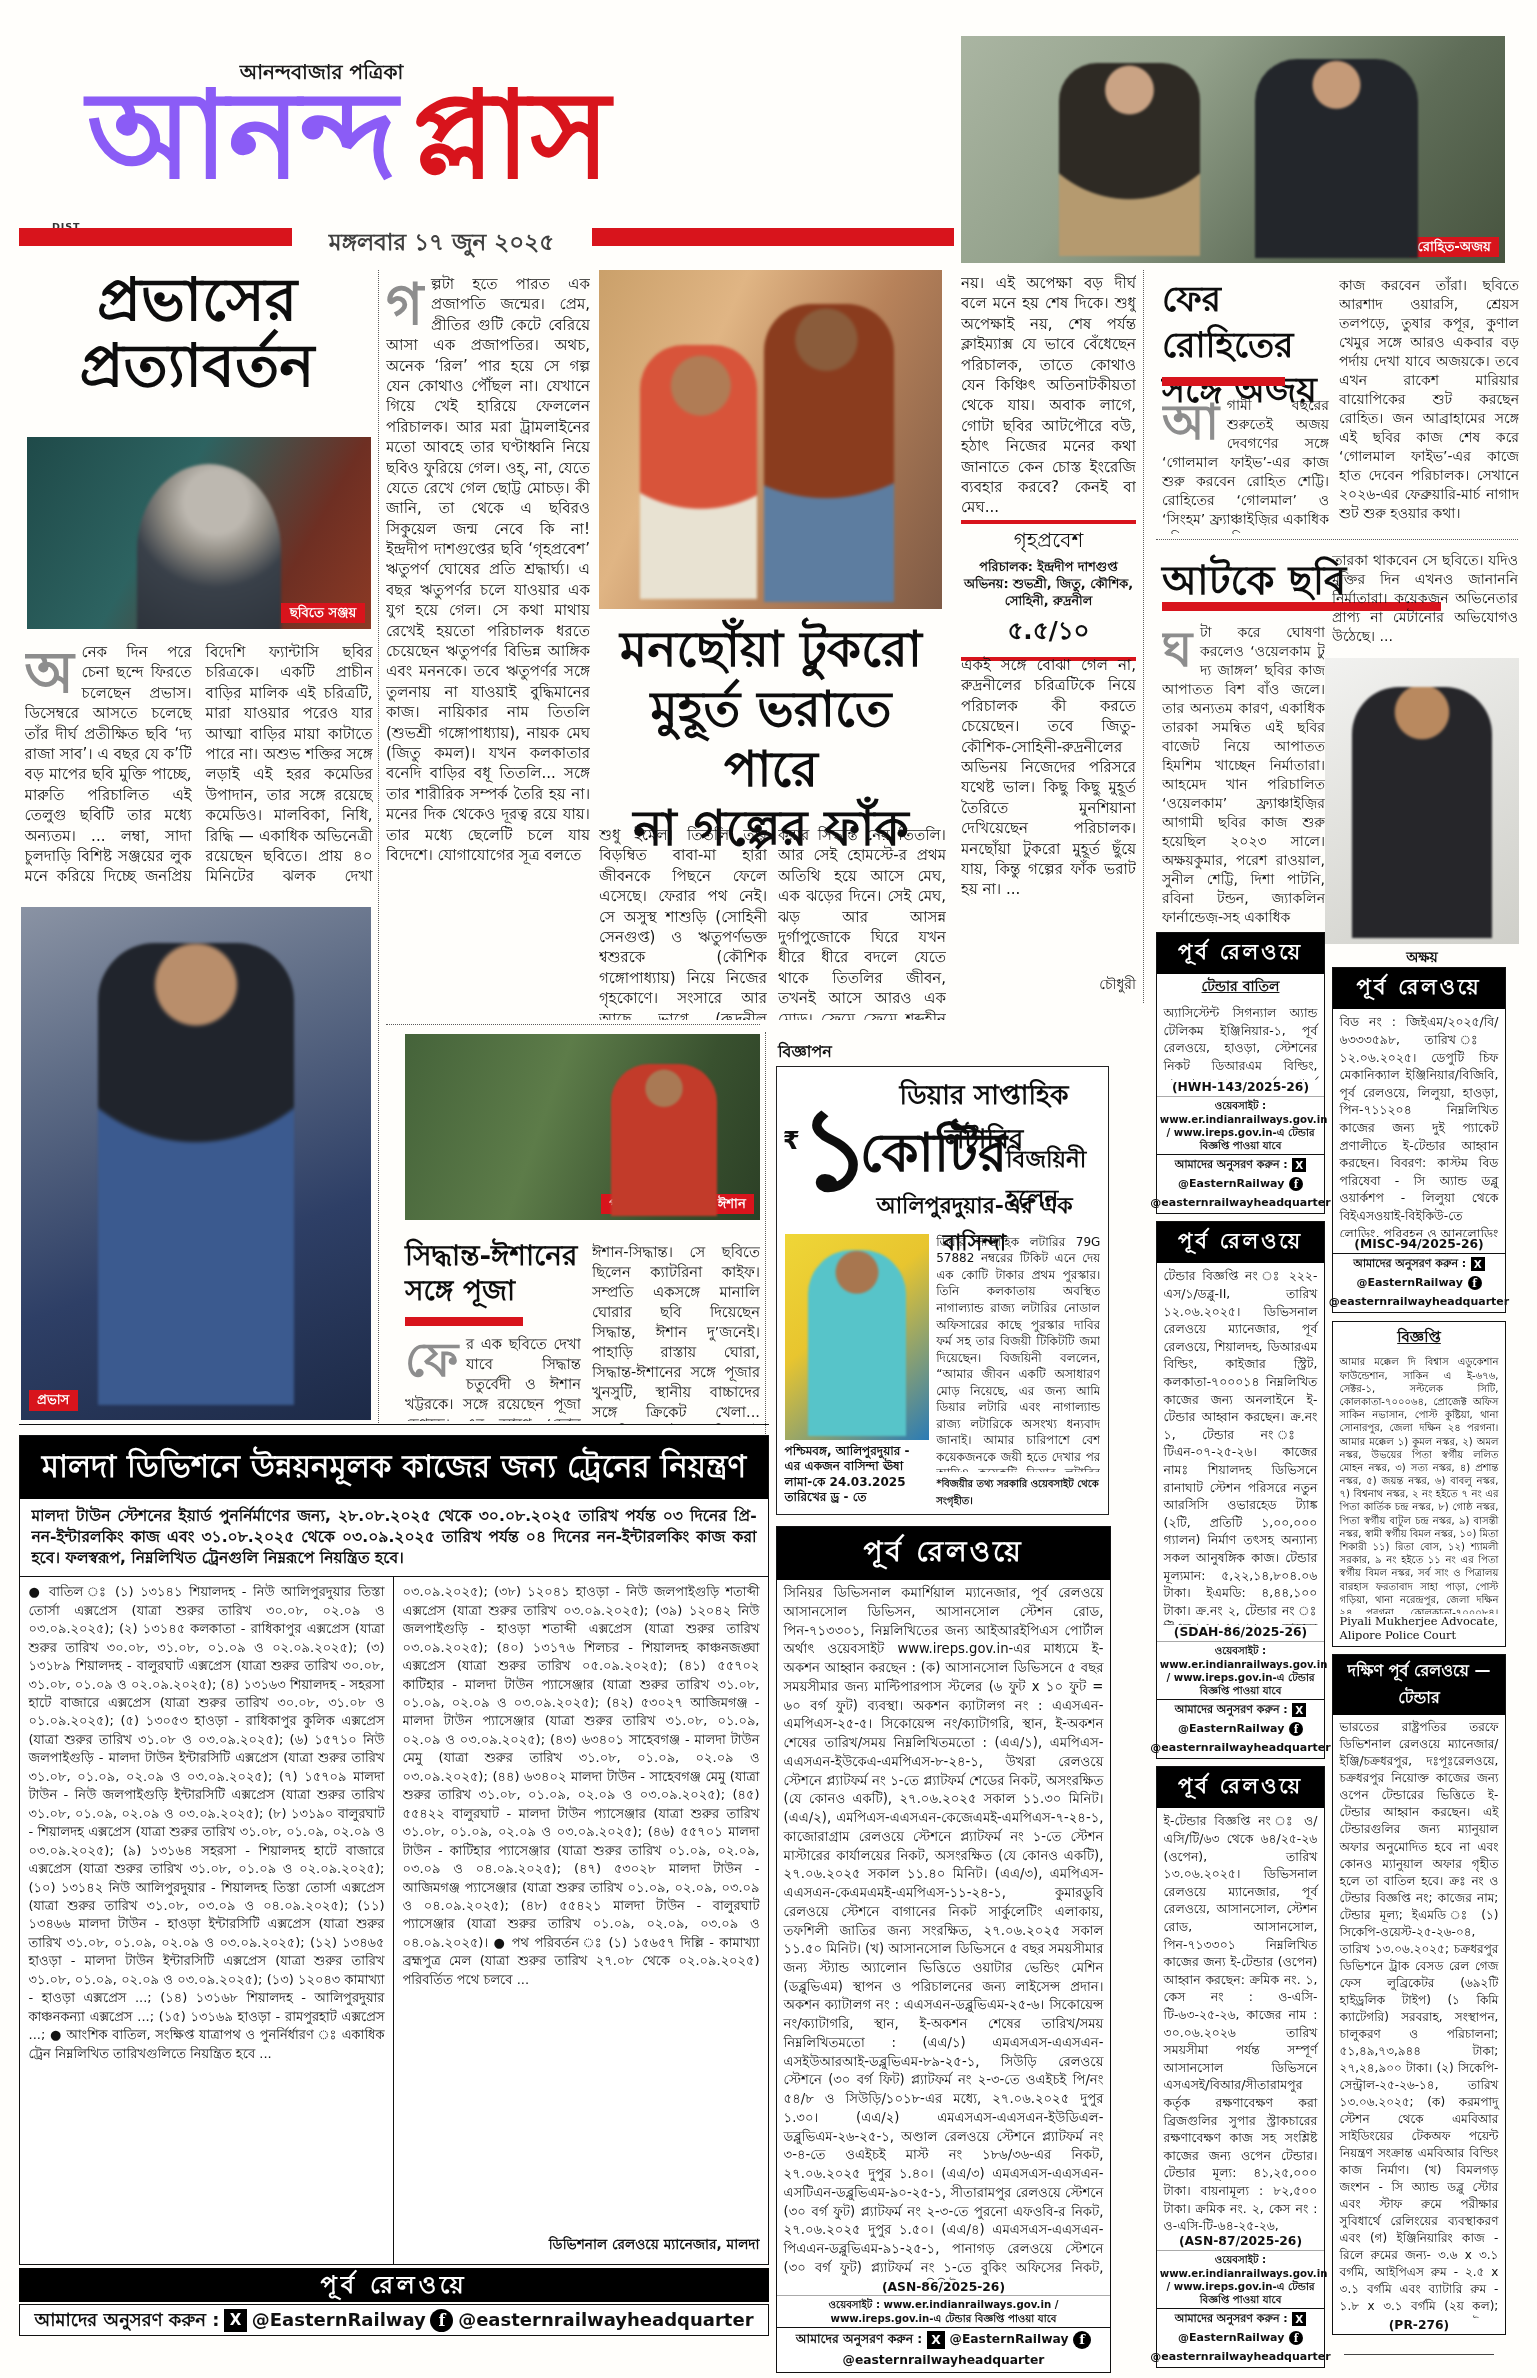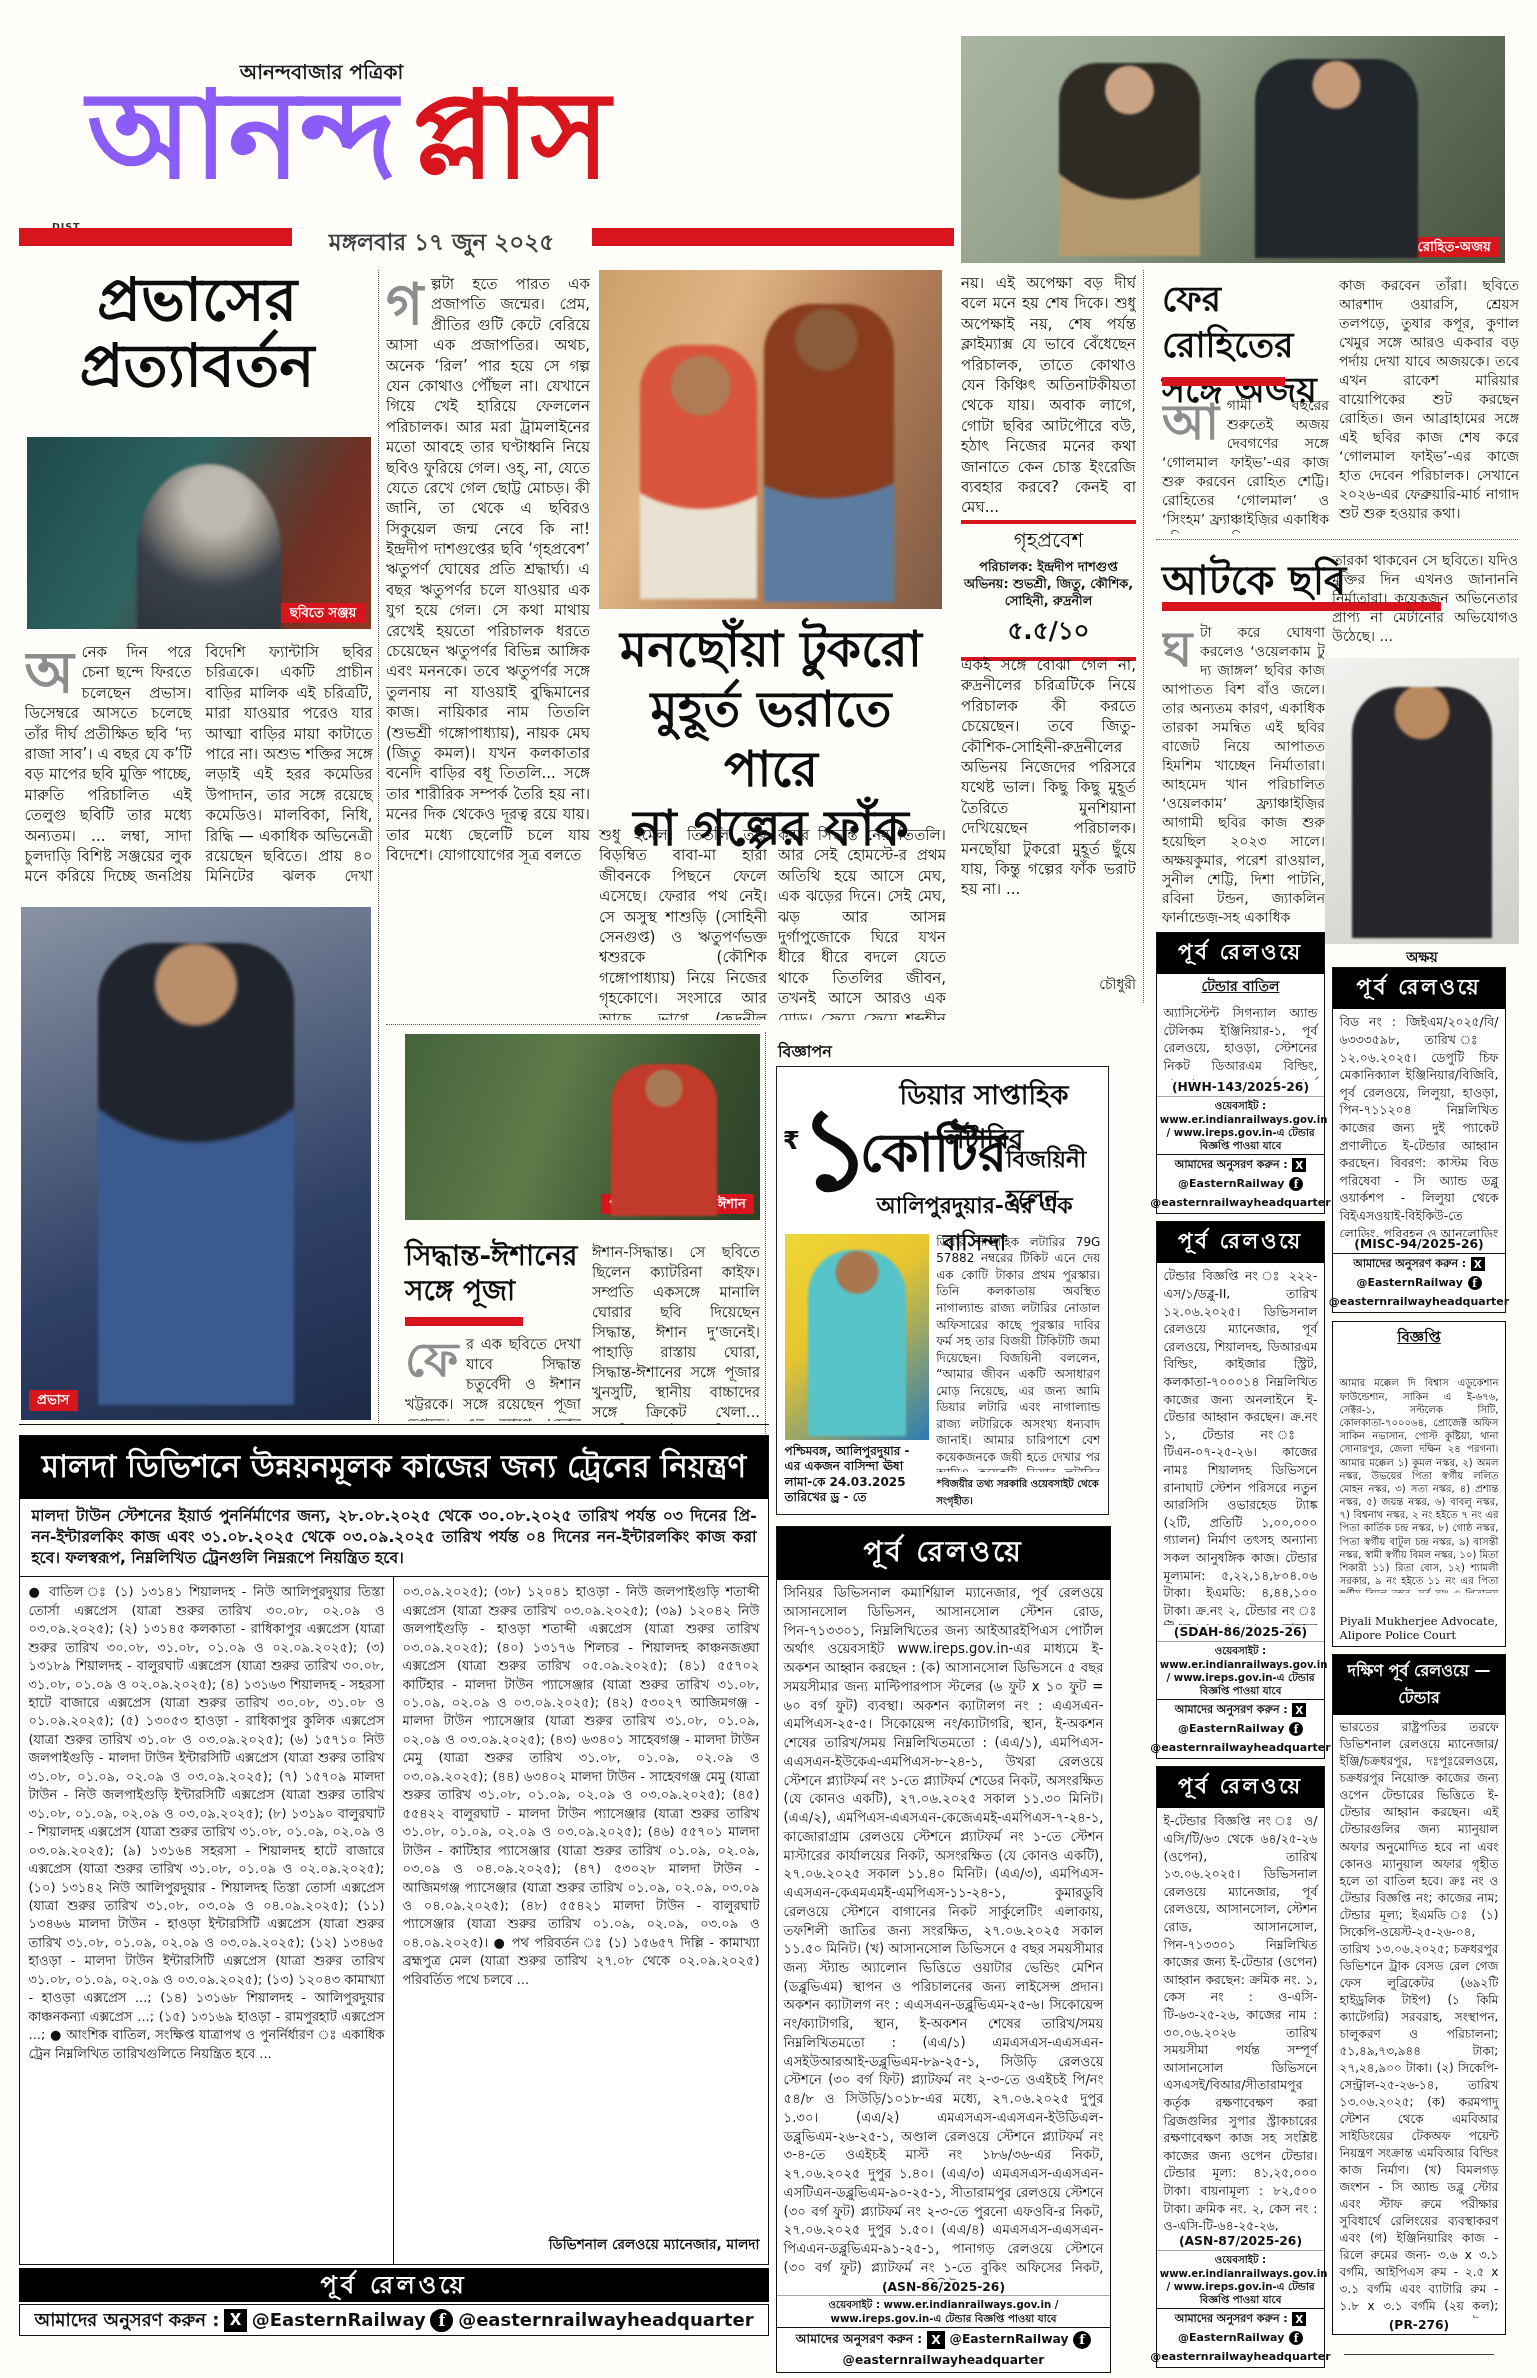--- a/index.html
+++ b/index.html
@@ -263,21 +263,21 @@
     <div class="ref">(MISC-94/2025-26)</div>
     <div class="follow" style="font-size:11px;">
       <span>আমাদের অনুসরণ করুন :</span>
       <span class="xb" style="width:14px;height:14px;line-height:14px;font-size:10.4px;">X</span>
       <span>@EasternRailway</span>
       <span class="fb" style="width:14px;height:14px;line-height:14px;font-size:10.4px;">f</span>
       <span>@easternrailwayheadquarter</span>
     </div>
   </div>
 
-  <div class="tbox" style="left:1332px;top:1321px;width:172px;height:324px;border-width:1.4px;gap:21px;">
+  <div class="tbox" style="left:1332px;top:1321px;width:172px;height:324px;border-width:1.4px;">
     <div style="text-align:center;font-weight:bold;font-size:15px;text-decoration:underline;padding:2.8px 0 0.9px;">বিজ্ঞপ্তি</div>
     <div class="tbody" style="font-size:10px;line-height:1.32;">আমার মক্কেল দি বিশ্বাস এডুকেশান ফাউন্ডেশান, সাকিন এ ই-৬৭৬, সেক্টর-১, সল্টলেক সিটি, কোলকাতা-৭০০০৬৪, প্রোজেক্ট অফিস সাকিন নভাসান, পোস্ট কুষ্টিয়া, থানা সোনারপুর, জেলা দক্ষিন ২৪ পরগনা। আমার মক্কেল ১) কুমল নস্কর, ২) অমল নস্কর, উভয়ের পিতা স্বর্গীয় ললিত মোহন নস্কর, ৩) সত্য নস্কর, ৪) প্রশান্ত নস্কর, ৫) জয়ন্ত নস্কর, ৬) বাবলু নস্কর, ৭) বিশ্বনাথ নস্কর, ২ নং হইতে ৭ নং এর পিতা কার্তিক চন্দ্র নস্কর, ৮) গোষ্ঠ নস্কর, পিতা স্বর্গীয় বাটুল চন্দ্র নস্কর, ৯) বাসন্তী নস্কর, স্বামী স্বর্গীয় বিমল নস্কর, ১০) মিতা শিকারী ১১) রিতা বোস, ১২) শ্যামলী সরকার, ৯ নং হইতে ১১ নং এর পিতা স্বর্গীয় বিমল নস্কর, সর্ব সাং ও পিত্রালয় বারহাস ফরতাবাদ সাহা পাড়া, পোস্ট গড়িয়া, থানা নরেন্দ্রপুর, জেলা দক্ষিন ২৪ পরগনা, কোলকাতা-৭০০০৮৪। মহাশয়, মহাশয়া গনদের নিজস্ব জেলা দক্ষিন ২৪ পরগনা, থানা সোনারপুর হালে নরেন্দ্রপুর এ্যাঃ ডিঃ এস আর গড়িয়া, মৌজা বারহাস ফরতাবাদ, আর এস ২৯৩ নং, ২৯৪ নং ও ৬৯৭ নং খতিয়ান, এল আর ২২০১, ২২০২, ৩১৯৬, ৩১৯৯, ৩৫২৮, ৩৫৩০ ও ৩৯১১ নং খতিয়ান ভুক্ত আর এস ও এল আর ৩৬৪৮ নং দাগে ৩ শতক জমি, ৩৬৫৭ নং দাগে ৪.৯১ শতক জমি এবং ৩৬৫৮ নং দাগে ৮.৫০ শতক জমি, তিনটি দাগে মোট ১৬.৪১ শতক জমি এবং মহম্মদ হাবিব মহাশয়ের উক্ত মৌজায় আর এস ও এল আর ৩৬৪৮ নং দাগে ২.২৫ শতক জমিজমা খরিদ করিতে ইচ্ছুক। যদি কোন ব্যক্তি বা প্রতিষ্ঠানের উক্ত জমিজমীর উপর কোনরূপ মালিকানা সংক্রান্ত আইনানুগ দাবী দাওয়া থাকে তাহা হইলে আমার মক্কেলের ঠিকানায় বা আমার ফোন নং ৯৮০৪৬৩৭৬৭২ এ বা আমার মক্কেলের পক্ষে সুবীর কুমার ঘোষ মহাশয়ের ফোন নং ৯৮৩০২৭৪৮৪৬১, এ আগামী ৭ সাত দিনের মধ্যে যোগাযোগ করুন।</div>
     <div style="padding:0 6.6px 3.8px;font-size:11.4px;font-family:'DejaVu Serif','Liberation Serif',serif;">Piyali Mukherjee Advocate, Alipore Police Court</div>
   </div>
 
   <div class="tbox" style="left:1332px;top:1654px;width:172px;height:679px;">
     <div class="hdr" style="font-size:16px;letter-spacing:0;">দক্ষিণ পূর্ব রেলওয়ে — টেন্ডার</div>
     <div class="tbody" style="font-size:12px;">ভারতের রাষ্ট্রপতির তরফে ডিভিশনাল রেলওয়ে ম্যানেজার/ইঞ্জি/চক্রধরপুর, দঃপূঃরেলওয়ে, চক্রধরপুর নিয়োক্ত কাজের জন্য ওপেন টেন্ডারের ভিত্তিতে ই-টেন্ডার আহ্বান করছেন। এই টেন্ডারগুলির জন্য ম্যানুয়াল অফার অনুমোদিত হবে না এবং কোনও ম্যানুয়াল অফার গৃহীত হলে তা বাতিল হবে। ক্রঃ নং ও টেন্ডার বিজ্ঞপ্তি নং; কাজের নাম; টেন্ডার মূল্য; ইএমডি ঃ (১) সিকেপি-ওয়েস্ট-২৫-২৬-০৪, তারিখ ১৩.০৬.২০২৫; চক্রধরপুর ডিভিশনে ট্রাক বেসড রেল গেজ ফেস লুব্রিকেটর (৬৯২টি হাইড্রলিক টাইপ) (১ কিমি ক্যাটেগরি) সরবরাহ, সংস্থাপন, চালুকরণ ও পরিচালনা; ৫১,৪৯,৭৩,৯৪৪ টাকা; ২৭,২৪,৯০০ টাকা। (২) সিকেপি-সেন্ট্রাল-২৫-২৬-১৪, তারিখ ১৩.০৬.২০২৫; (ক) করমপাদু স্টেশন থেকে এমবিআর সাইডিংয়ের টেকঅফ পয়েন্ট নিয়ন্ত্রণ সংক্রান্ত এমবিআর বিল্ডিং কাজ নির্মাণ। (খ) বিমলগড় জংশন - সি অ্যান্ড ডব্লু স্টোর এবং স্টাফ রুমে পরীক্ষার সুবিধার্থে রেলিংয়ের ব্যবস্থাকরণ এবং (গ) ইঞ্জিনিয়ারিং কাজ - রিলে রুমের জন্য- ৩.৬ x ৩.১ বর্গমি, আইপিএস রুম - ২.৫ x ৩.১ বর্গমি এবং ব্যাটারি রুম - ১.৮ x ৩.১ বর্গমি (২য় কল); ৭৮,১০,৯০২.৭৮ টাকা; ১,৫৬,২০০ টাকা। (৩) সিকেপি-সেন্ট্রাল-২৫-২৬-১৫, তারিখ ১৩.০৬.২০২৫; চক্রধরপুর ডিভিশনে ট্রাক বেসড রেল গেজ ফেস লুব্রিকেটরের (২৭টি হাইড্রলিক টাইপ) (২ কিমি ক্যাটেগরি) সরবরাহ, সংস্থাপন, চালুকরণ ও পরিচালনা; ২,০০,৯২,৯১৪ টাকা; ২,৫০,৫০০ টাকা। (৪) সিকেপি-সেন্ট্রাল-২৫-২৬-১৬, তারিখ ১৩.০৬.২০২৫; এসইআরএসএ/চক্রধরপুরে বক্সিং শেড নির্মাণ; ৬৪,২২,৯০৬.৪০ টাকা; ১,২৮,৫০০ টাকা। টেন্ডার ফর্মের মূল্য ঃ প্রতিটির জন্য ০.০০। খোলার তারিখ ঃ ক্রঃ নং ১ ও ৩-এর জন্য ১৪.০৭.২০২৫ এবং ক্রঃ নং ২ ও ৪-এর জন্য ০৮.০৭.২০২৫। ওয়েবসাইট http://www.ireps.gov.in-এ টেন্ডারের বিবরণ দেখা যাবে। টেন্ডারদাতার/বিডারের অবশ্যই ক্লাস-৩ ডিজিটাল সিগনেচার থাকতে হবে এবং অতি অবশ্যই আইআরইপিএস পোর্টালে রেজিস্টার্ড হতে হবে। কেবলমাত্র রেজিস্টার্ড টেন্ডারদাতারা/বিডাররা ই-টেন্ডারিংয়ে অংশ নিতে পারবেন। দ্রষ্টব্য ঃ সকল টেন্ডারদাতাদের বিনামূল্যে ই-টেন্ডার ফর্ম ইস্যু করা হবে। (কর্তৃপক্ষ—রেলওয়ে বোর্ডের লেটার নং ২০২০/সিই-I/সিটি/৩ই/জিসিসি/পলিসি তারিখ ১৬.০৭.২০২০)।</div>
     <div class="ref">(PR-276)</div>
   </div>

